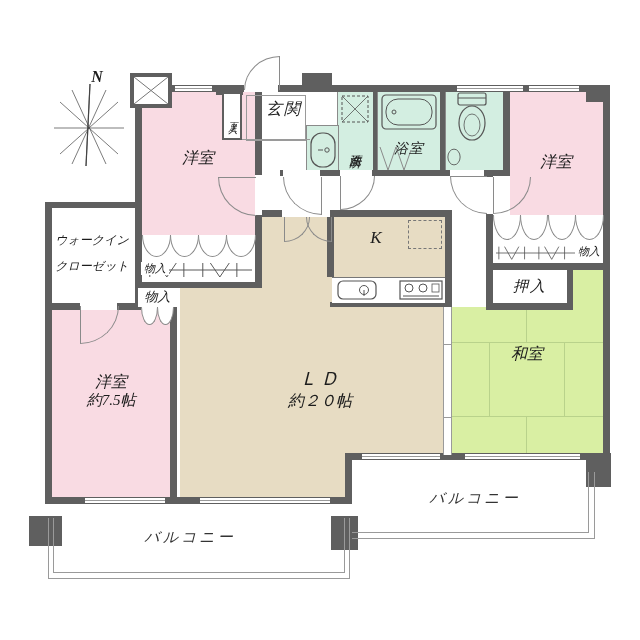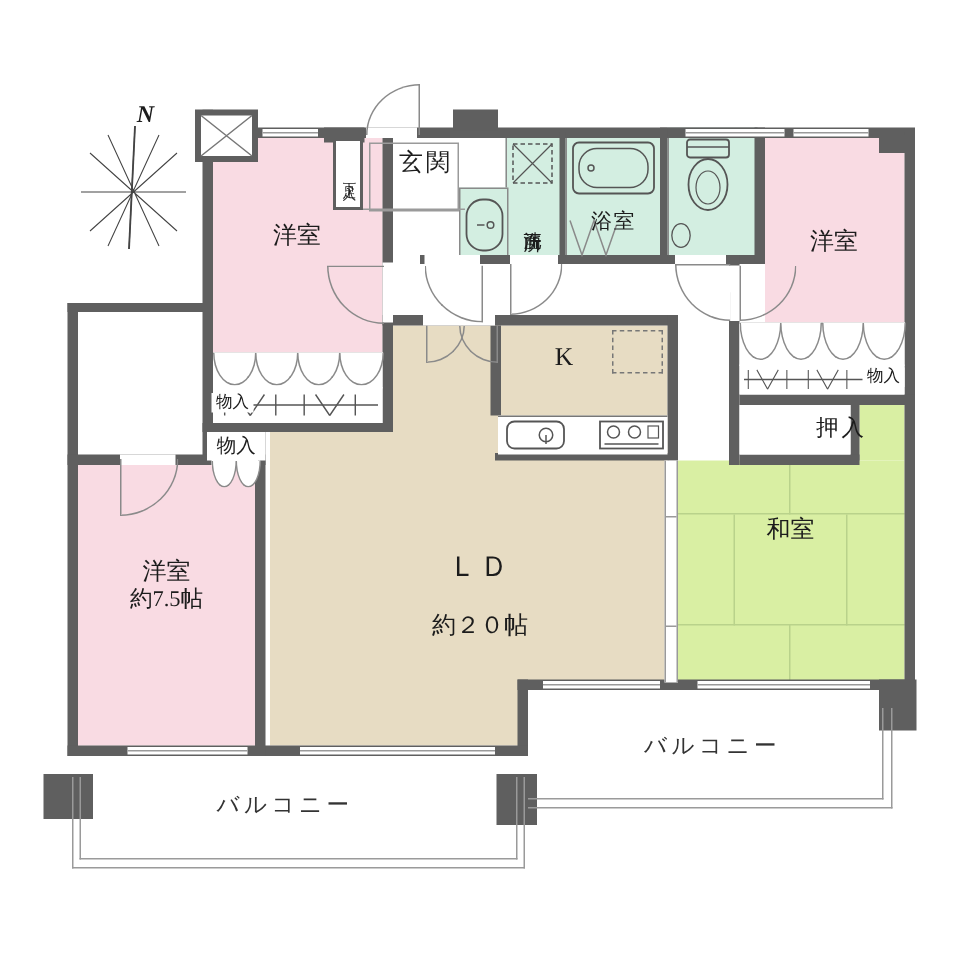--- a/index.html
+++ b/index.html
@@ -6,21 +6,21 @@
   #plan{position:relative;width:640px;height:640px;background:#ffffff;overflow:hidden;
         font-family:"Liberation Serif","DejaVu Serif",serif;}
   .room{position:absolute;}
   .w{position:absolute;background:#5f5f5f;}
   .win{position:absolute;background:#ffffff;}
   .win i{display:block;height:1px;background:#9a9a9a;margin-top:2px;}
   .thin{position:absolute;border:1px solid #9a9a9a;background:transparent;}
   .door{position:absolute;border-color:#8a8a8a;border-style:solid;background:transparent;}
   .sc{position:absolute;background:#fff;border:1px solid #8a8a8a;border-top:none;
       border-radius:0 0 50% 50% / 0 0 100% 100%;}
-  .lbl{position:absolute;color:#1c1c1c;text-align:center;line-height:1.2;white-space:nowrap;}
+  .lbl{position:absolute;color:#1c1c1c;text-align:center;line-height:1.2;white-space:nowrap;font-style:italic;}
   .vert{writing-mode:vertical-rl;text-orientation:upright;letter-spacing:1px;}
   .tat{position:absolute;background:#b9d28b;}
   svg{position:absolute;overflow:visible;}
 </style>
 </head>
 <body>
 
 <div id="plan">
 
   <div class="room" style="left:142px;top:92px;width:113px;height:143px;background:#f9dbe3;"></div>
@@ -218,27 +218,31 @@
   </div>
   <div class="lbl" style="left:61px;top:372px;width:100px;font-size:16px;">
     <div>洋室</div>
       <div style="font-size:15px;">約7.5帖</div>
   </div>
   <div class="lbl" style="left:477px;top:340px;width:100px;font-size:16px;line-height:1.8;">
     <div>和室</div>
   </div>
   <div class="lbl" style="left:255px;top:368px;width:130px;">
     <div style="font-size:19px;letter-spacing:2px;">ＬＤ</div>
-    <div style="font-size:16px;margin-top:17px;">約２０帖</div>
+    <div style="font-size:16px;">約２０帖</div>
   </div>
   <div class="lbl" style="left:365px;top:228px;width:22px;font-size:17px;">K</div>
   <div class="lbl" style="left:254px;top:99px;width:60px;font-size:16px;letter-spacing:2px;">玄関</div>
   <div class="lbl vert" style="left:347px;top:121px;width:15px;height:50px;font-size:12px;">洗面所</div>
   <div class="lbl" style="left:382px;top:141px;width:54px;font-size:14px;letter-spacing:1px;">浴室</div>
-  <div class="lbl" style="left:493px;top:277px;width:74px;font-size:15px;letter-spacing:2px;margin-left:31px;">押入</div>
+  <div class="lbl" style="left:50px;top:227px;width:84px;font-size:12px;line-height:2.2;white-space:normal;font-family:'Liberation Sans',sans-serif;">
+    <div>ウォークイン</div>
+      <div>クローゼット</div>
+  </div>
+  <div class="lbl" style="left:493px;top:277px;width:74px;font-size:15px;letter-spacing:2px;">押入</div>
   <div class="lbl vert" style="left:225px;top:94px;width:13px;height:44px;font-size:9px;">下足入</div>
   <div class="lbl" style="left:141px;top:262px;width:28px;font-size:11px;background:#fff;">物入</div>
   <div class="lbl" style="left:138px;top:289px;width:39px;font-size:13px;">物入</div>
   <div class="lbl" style="left:575px;top:245px;width:28px;font-size:11px;background:#fff;">物入</div>
   <div class="lbl" style="left:120px;top:528px;width:140px;font-size:15px;letter-spacing:3px;color:#333;">バルコニー</div>
   <div class="lbl" style="left:405px;top:489px;width:140px;font-size:15px;letter-spacing:3px;color:#333;">バルコニー</div>
 
 </div>
 
 </body></html>

